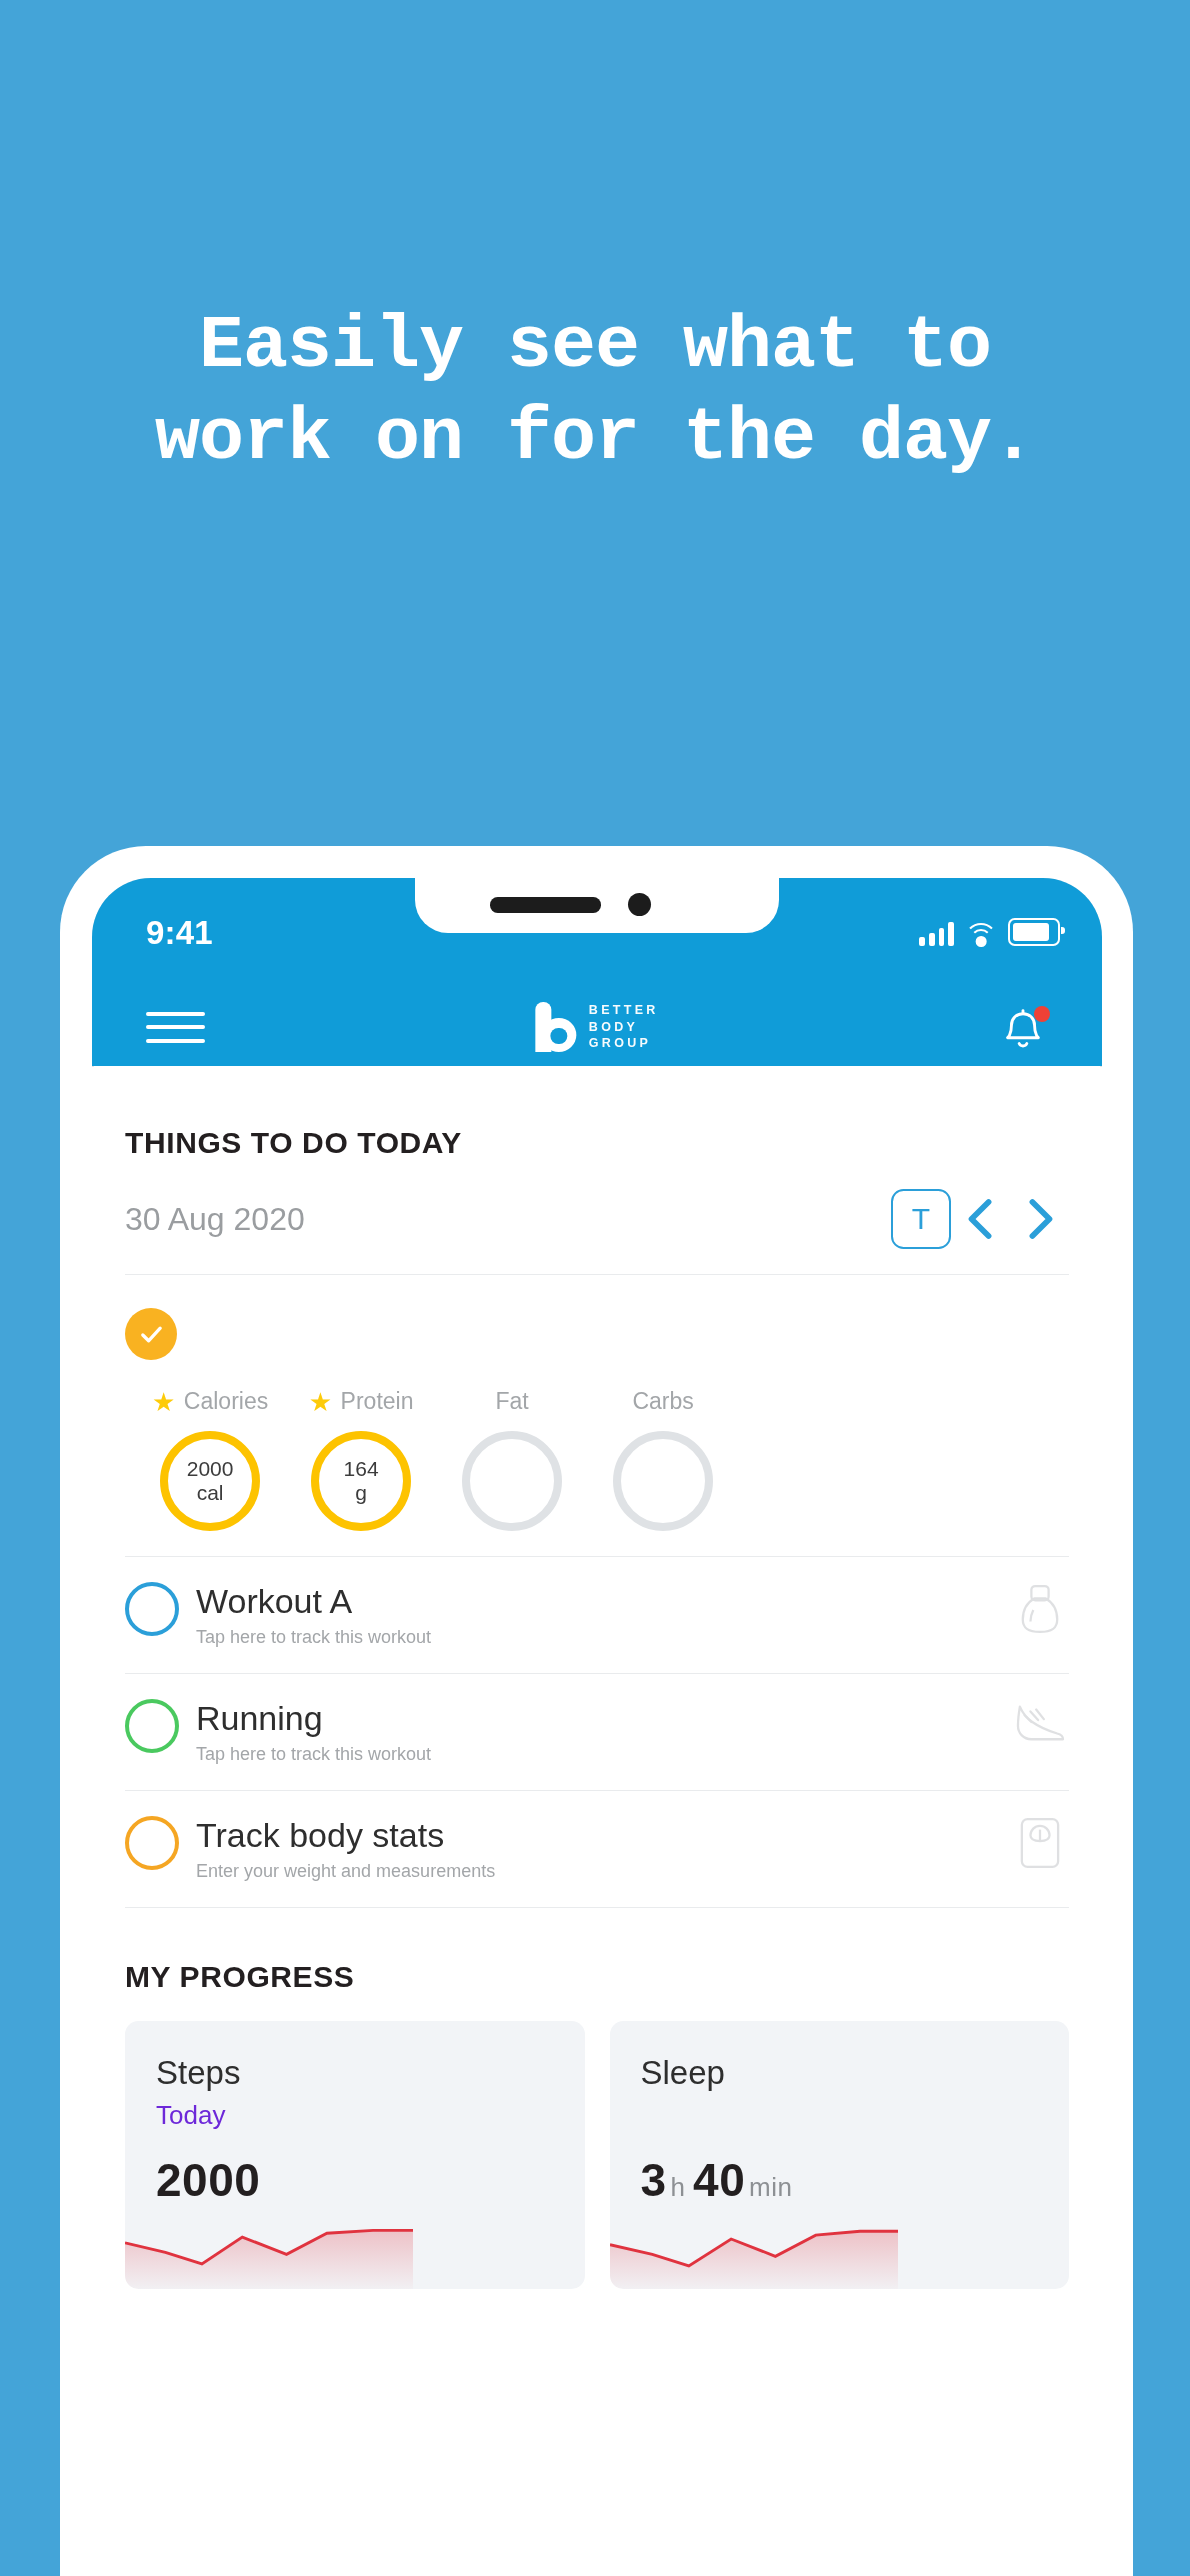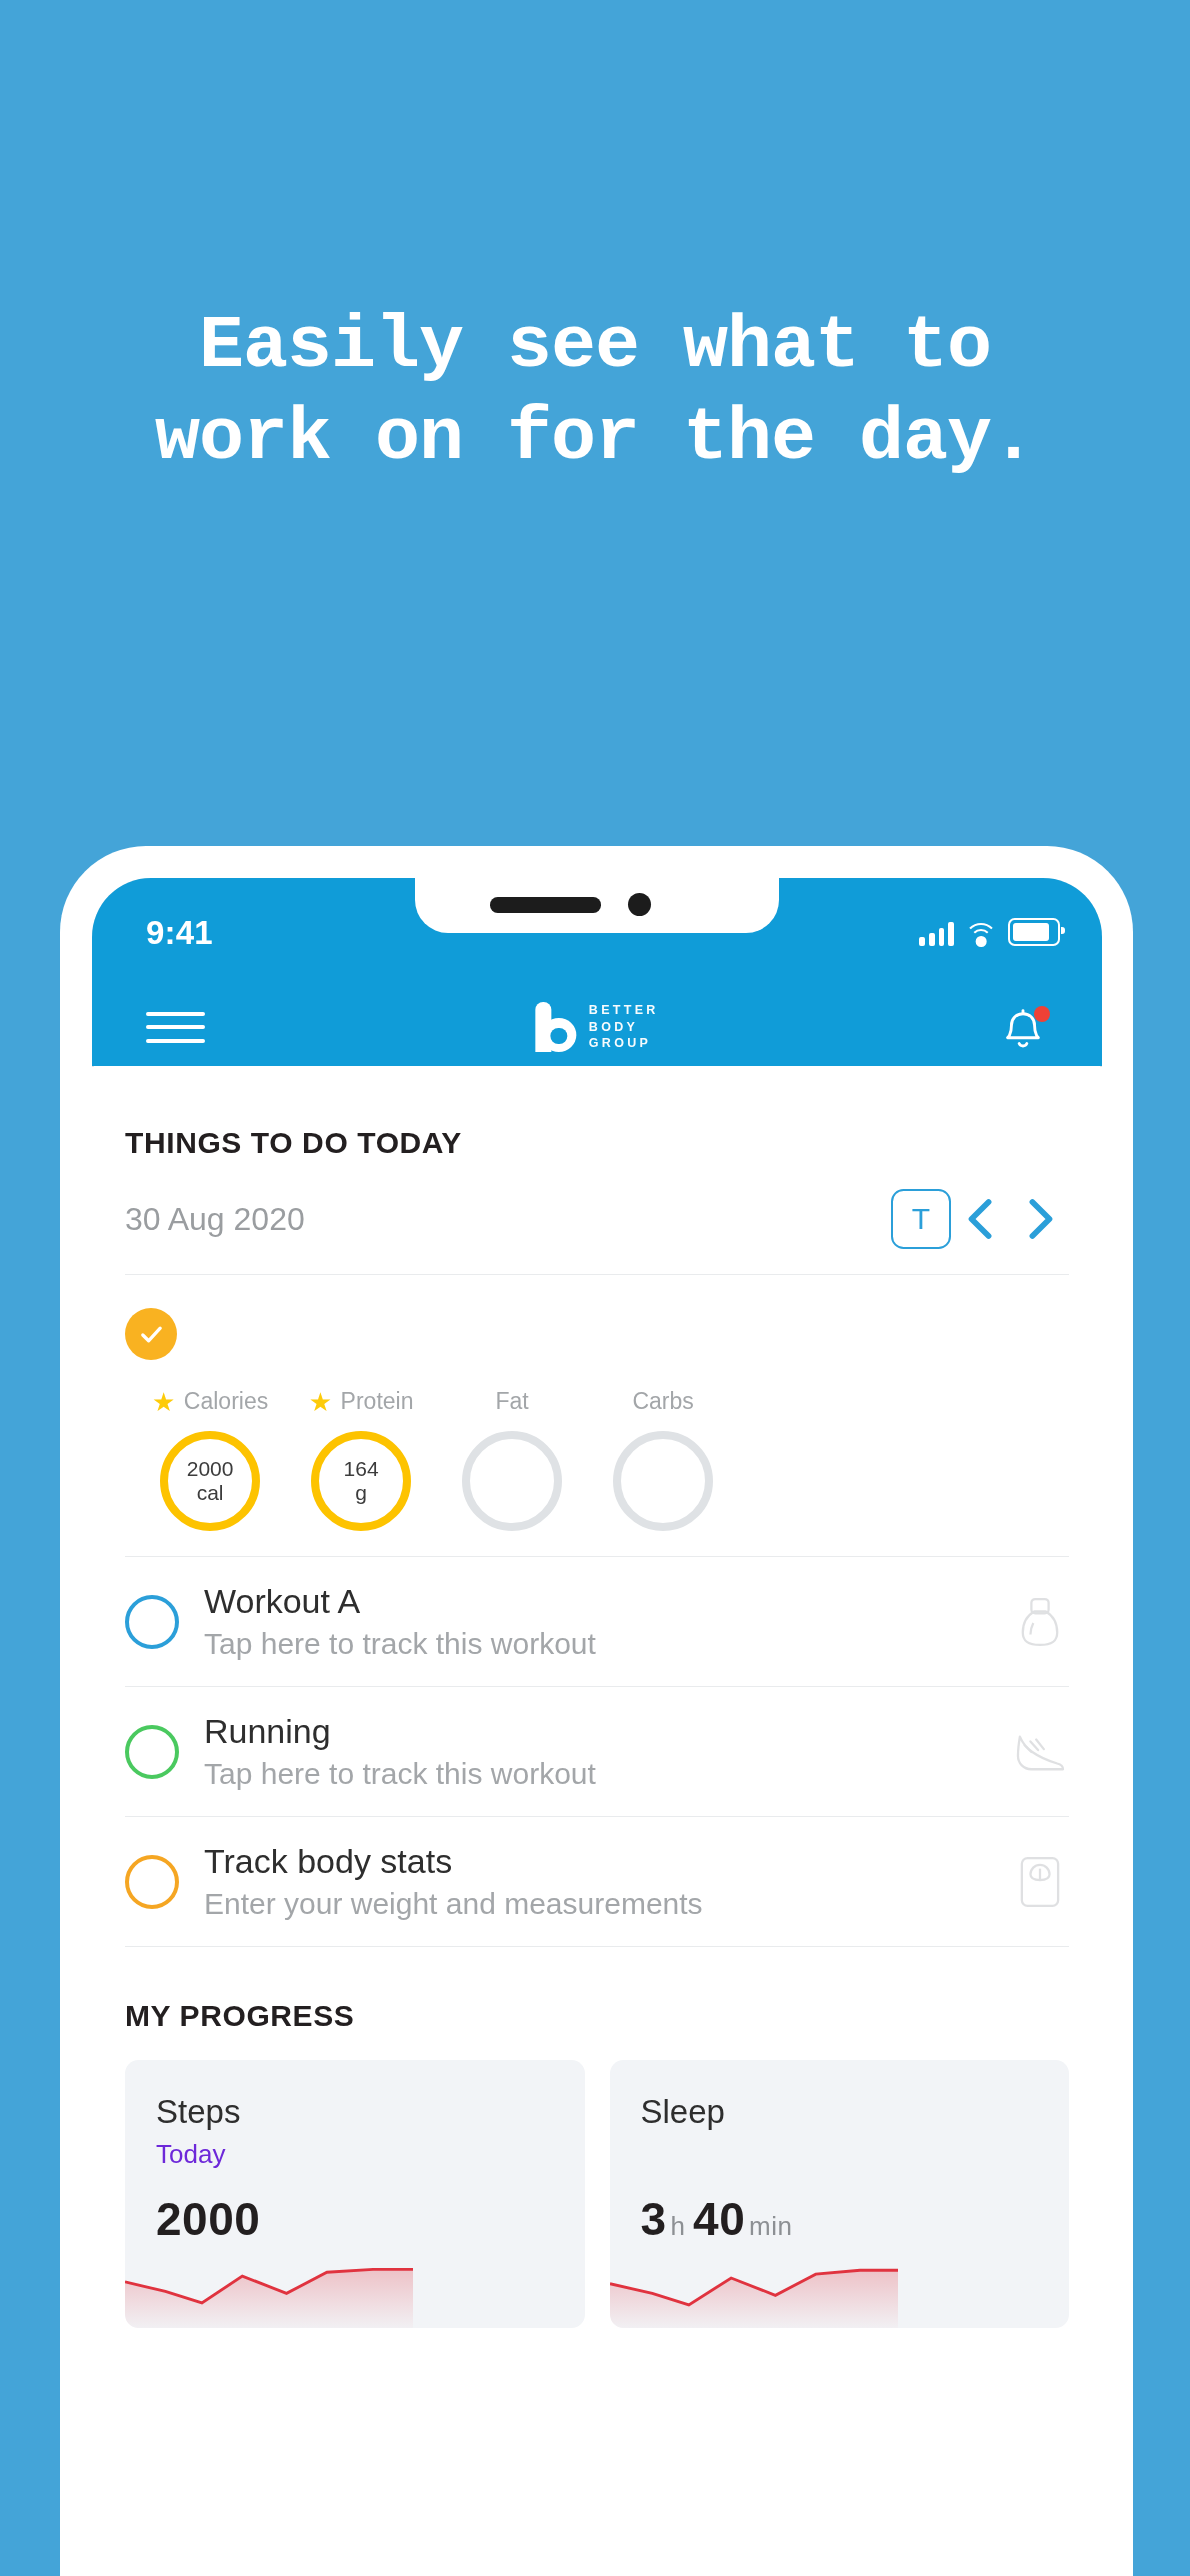--- a/index.html
+++ b/index.html
@@ -128,29 +128,29 @@
     margin-top:13.4px;width:100px;height:100px;border-radius:50%;
     border:8.6px solid #dfe2e5;display:flex;flex-direction:column;
     align-items:center;justify-content:center;box-sizing:border-box;
   }
   .ring.on{border-color:#fdc300;}
   .ring b{font-weight:400;color:#3c3c3c;font-size:21px;line-height:1.18;}
   .ring s{text-decoration:none;color:#3c3c3c;font-size:21px;line-height:1.18;}
 
   
   .task{
-    margin:0 33px;display:flex;align-items:center;gap:25px;
+    margin:0 33px;display:flex;align-items:flex-start;gap:17px;
     padding:25px 0;border-bottom:1.9px solid #e9ebed;cursor:pointer;
   }
   .tcirc{width:46px;height:46px;border-radius:50%;border:4.8px solid #2b9fd9;flex:none;}
   .tcirc.green{border-color:#4ac95f;}
   .tcirc.amber{border-color:#f5a623;}
   .tbody{flex:1;}
   .tname{color:#2e2e2e;font-size:34px;line-height:1.15;}
-  .tsub{color:#a3a6a9;font-size:30px;margin-top:5.8px;}
+  .tsub{color:#a3a6a9;font-size:18px;margin-top:5.8px;}
   .ticon{width:59px;display:flex;align-items:center;justify-content:center;opacity:.45;}
 
   
   .prog-title{margin:52px 0 0 33px;color:#231f20;font-size:30px;font-weight:700;letter-spacing:0.6px;}
   .cards{margin:27px 33px 0 33px;display:flex;gap:25px;}
   .card{
     flex:1;background:#f2f4f7;border-radius:13.4px;height:268px;position:relative;overflow:hidden;
   }
   .card h4{margin:33px 0 0 31px;color:#2e2e2e;font-size:33px;font-weight:400;}
   .card .sub{margin:7.7px 0 0 31px;color:#6d28d9;font-size:26px;}

